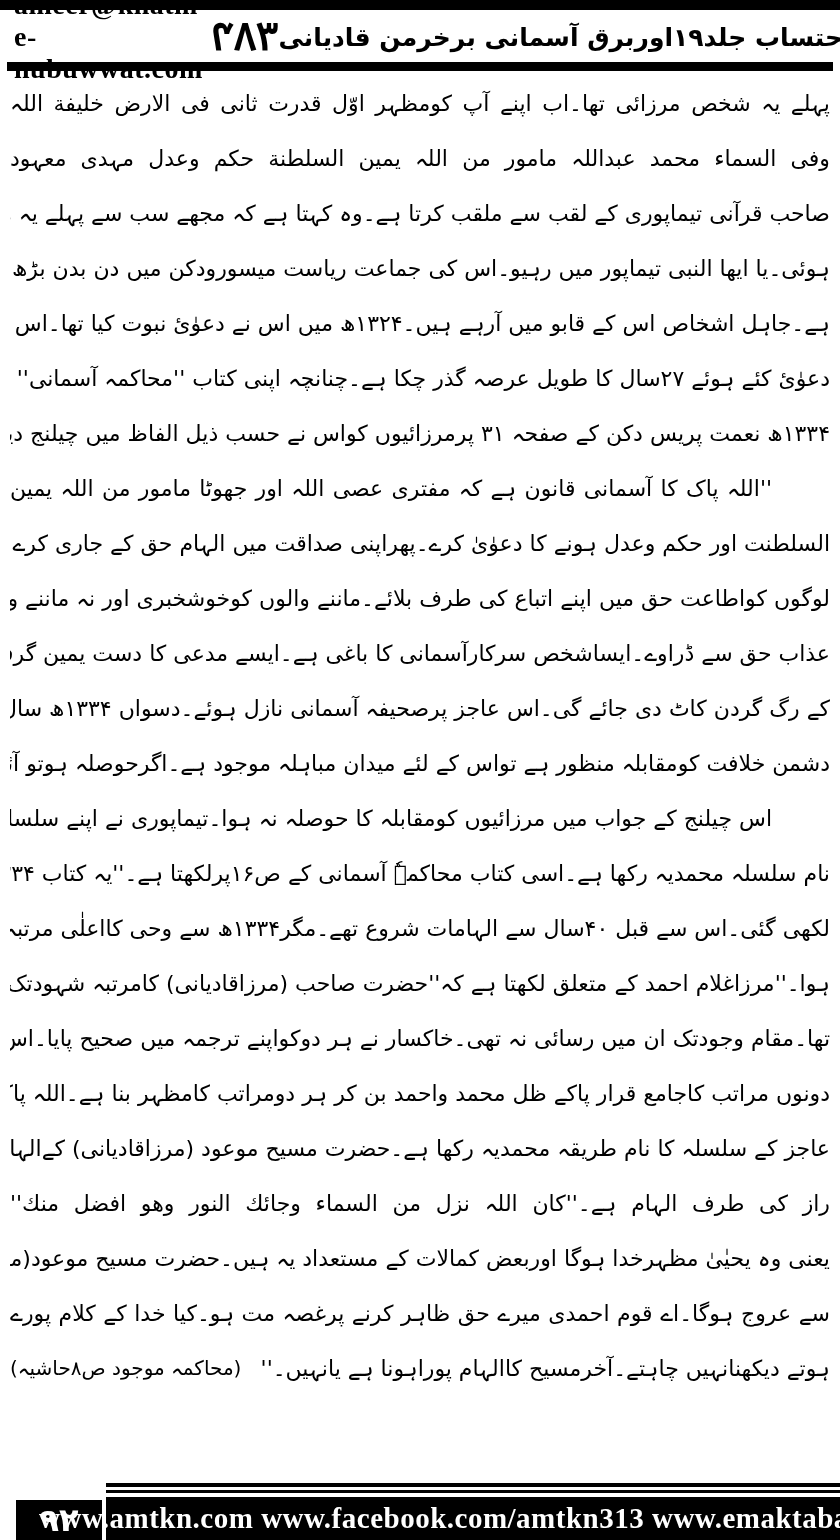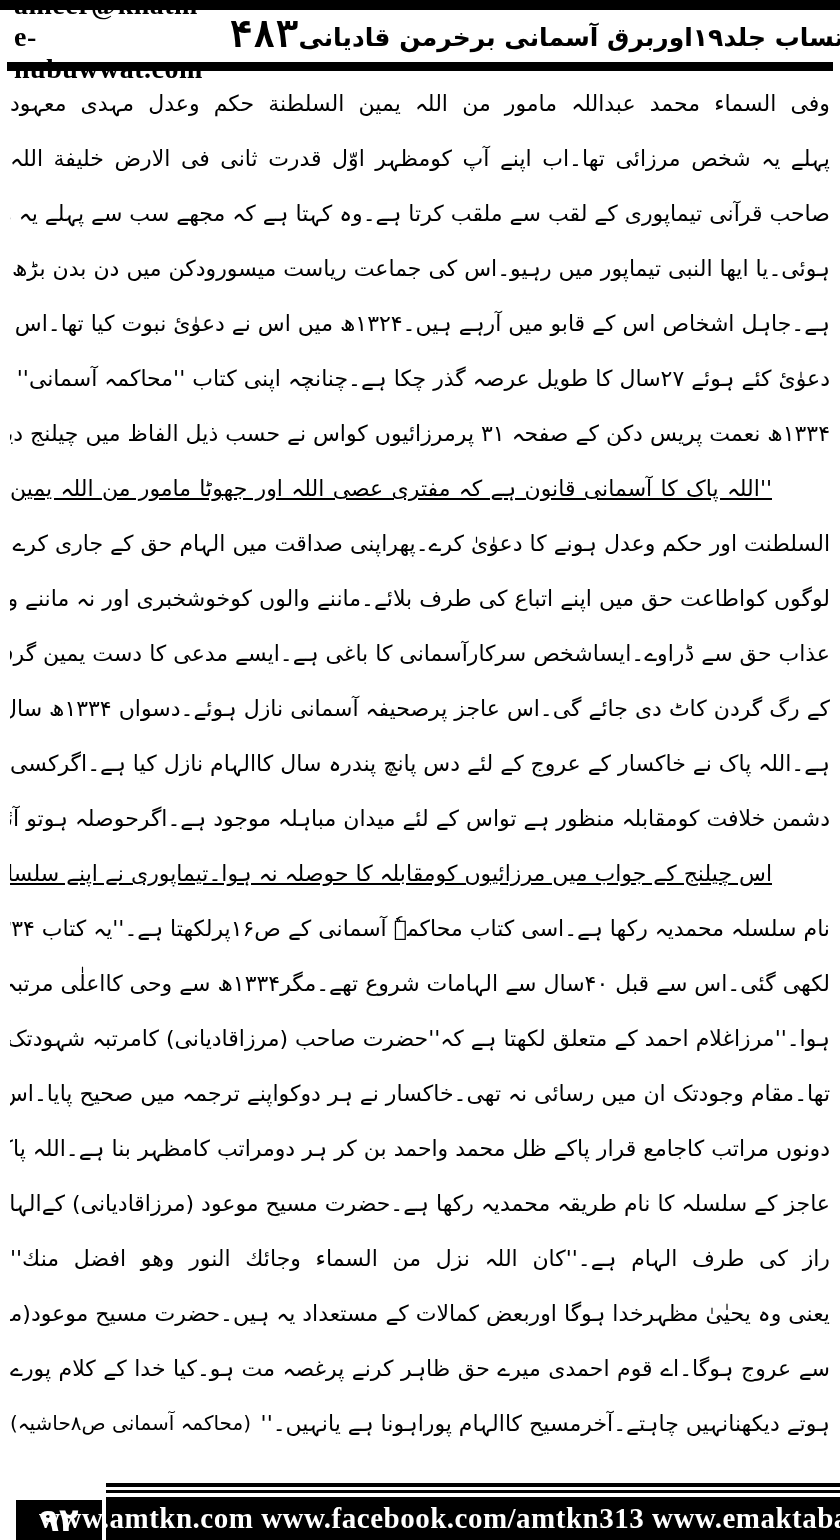--- a/index.html
+++ b/index.html
@@ -27,24 +27,24 @@
     align-items: center;
     direction: ltr;
   }
   .email {
     font-family: "Liberation Serif", serif;
     font-weight: bold;
     font-size: 28px;
     letter-spacing: 0.5px;
   }
   .page-num-top {
-    font-family: Liberation Mono, monospace;
+    font-family: Liberation Serif, serif;
     font-weight: bold;
     font-size: 38px;
-    margin-left: 22px;
+    margin-left: 4px;
     line-height: 1;
   }
   .header-title {
     margin-left: auto;
     direction: rtl;
     font-weight: bold;
     font-size: 25px;
     white-space: nowrap;
   }
   .thick-rule {
@@ -60,21 +60,21 @@
     font-size: 22px;
   }
   .line {
     height: 55px;
     line-height: 55px;
     overflow: hidden;
     text-align: justify;
     text-align-last: justify;
     white-space: nowrap;
   }
-  .line.indent { padding-right: 58px; text-decoration: underline; }
+  .line.indent { padding-right: 58px; }
   .line.lastline {
     display: flex;
     justify-content: space-between;
     align-items: center;
     text-align: right;
     text-align-last: auto;
     white-space: nowrap;
   }
   .line.lastline .main-part { text-align: center; }
   .line.lastline .footnote { font-size: 20px; }
@@ -126,47 +126,46 @@
 
   <div class="header">
     <span class="email">ameer@khatm-e-nubuwwat.com</span>
     <span class="page-num-top">۴۸۳</span>
     <span class="header-title">احتساب جلد۱۹اوربرق آسمانی برخرمن قادیانی</span>
   </div>
 
   <div class="thick-rule"></div>
 
   <div class="body-text">
+    <div class="line">پہلے یہ شخص مرزائی تھا۔اب اپنے آپ کومظہر اوّل قدرت ثانی فی الارض خلیفة اللہ</div>
     <div class="line">وفی السماء محمد عبداللہ مامور من اللہ یمین السلطنة حکم وعدل مہدی معہود</div>
-    <div class="line">پہلے یہ شخص مرزائی تھا۔اب اپنے آپ کومظہر اوّل قدرت ثانی فی الارض خلیفة اللہ</div>
     <div class="line">صاحب قرآنی تیماپوری کے لقب سے ملقب کرتا ہے۔وہ کہتا ہے کہ مجھے سب سے پہلے یہ وحی</div>
     <div class="line">ہوئی۔یا ایھا النبی تیماپور میں رہیو۔اس کی جماعت ریاست میسورودکن میں دن بدن بڑھ رہی</div>
     <div class="line">ہے۔جاہل اشخاص اس کے قابو میں آرہے ہیں۔۱۳۲۴ھ میں اس نے دعوٰئ نبوت کیا تھا۔اس کو</div>
     <div class="line">دعوٰئ کئے ہوئے ۲۷سال کا طویل عرصہ گذر چکا ہے۔چنانچہ اپنی کتاب ''محاکمہ آسمانی'' مطبوعہ</div>
     <div class="line">۱۳۳۴ھ نعمت پریس دکن کے صفحہ ۳۱ پرمرزائیوں کواس نے حسب ذیل الفاظ میں چیلنج دیا ہے۔</div>
     <div class="line indent">''اللہ پاک کا آسمانی قانون ہے کہ مفتری عصی اللہ اور جھوٹا مامور من اللہ یمین</div>
     <div class="line">السلطنت اور حکم وعدل ہونے کا دعوٰیٰ کرے۔پھراپنی صداقت میں الہام حق کے جاری کرے اور</div>
     <div class="line">لوگوں کواطاعت حق میں اپنے اتباع کی طرف بلائے۔ماننے والوں کوخوشخبری اور نہ ماننے والوں کو</div>
     <div class="line">عذاب حق سے ڈراوے۔ایساشخص سرکارآسمانی کا باغی ہے۔ایسے مدعی کا دست یمین گرفت کر</div>
     <div class="line">کے رگ گردن کاٹ دی جائے گی۔اس عاجز پرصحیفہ آسمانی نازل ہوئے۔دسواں ۱۳۳۴ھ سال</div>
-    <div class="line">ہے۔اللہ پاک نے خاکسار کے عروج کے لئے دس پانچ پندرہ سال کاالہام نازل کیا ہے۔اگرکسی</div>
     <div class="line">دشمن خلافت کومقابلہ منظور ہے تواس کے لئے میدان مباہلہ موجود ہے۔اگرحوصلہ ہوتو آئیں۔''</div>
     <div class="line indent">اس چیلنج کے جواب میں مرزائیوں کومقابلہ کا حوصلہ نہ ہوا۔تیماپوری نے اپنے سلسلہ کا</div>
     <div class="line">نام سلسلہ محمدیہ رکھا ہے۔اسی کتاب محاکمہٗ آسمانی کے ص۱۶پرلکھتا ہے۔''یہ کتاب ۱۳۳۴ھ میں</div>
     <div class="line">لکھی گئی۔اس سے قبل ۴۰سال سے الہامات شروع تھے۔مگر۱۳۳۴ھ سے وحی کااعلٰی مرتبہ شروع</div>
     <div class="line">ہوا۔''مرزاغلام احمد کے متعلق لکھتا ہے کہ''حضرت صاحب (مرزاقادیانی) کامرتبہ شہودتک عروج</div>
     <div class="line">تھا۔مقام وجودتک ان میں رسائی نہ تھی۔خاکسار نے ہر دوکواپنے ترجمہ میں صحیح پایا۔اس لئے</div>
     <div class="line">دونوں مراتب کاجامع قرار پاکے ظل محمد واحمد بن کر ہر دومراتب کامظہر بنا ہے۔اللہ پاک نے اس</div>
     <div class="line">عاجز کے سلسلہ کا نام طریقہ محمدیہ رکھا ہے۔حضرت مسیح موعود (مرزاقادیانی) کےالہامات میں اسی</div>
     <div class="line">راز کی طرف الہام ہے۔''كان اللہ نزل من السماء وجائك النور وهو افضل منك''</div>
     <div class="line">یعنی وہ یحیٰیٰ مظہرخدا ہوگا اوربعض کمالات کے مستعداد یہ ہیں۔حضرت مسیح موعود(مرزاقادیانی)</div>
     <div class="line">سے عروج ہوگا۔اے قوم احمدی میرے حق ظاہر کرنے پرغصہ مت ہو۔کیا خدا کے کلام پورے</div>
     <div class="line lastline">
       <span class="main-part">ہوتے دیکھنانہیں چاہتے۔آخرمسیح کاالہام پوراہونا ہے یانہیں۔''</span>
-      <span class="footnote">(محاکمہ آسمانی ص۸حاشیہ)</span>
+      <span class="footnote">(محاکمہ موجود ص۸حاشیہ)</span>
     </div>
   </div>
 
   <div class="footer">
     <div class="footer-pagebox">
       <span>۹۲</span>
     </div>
     <div class="footer-right">
       <div class="sep-line-1"></div>
       <div class="sep-gap-1"></div>

